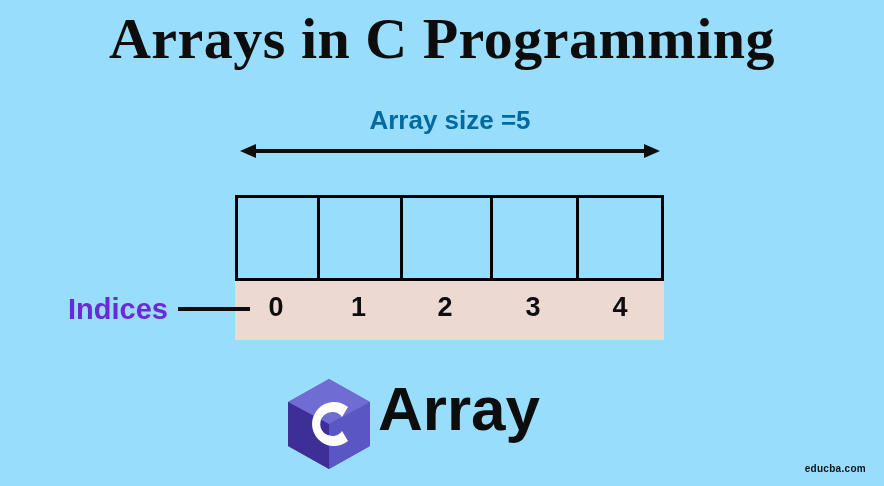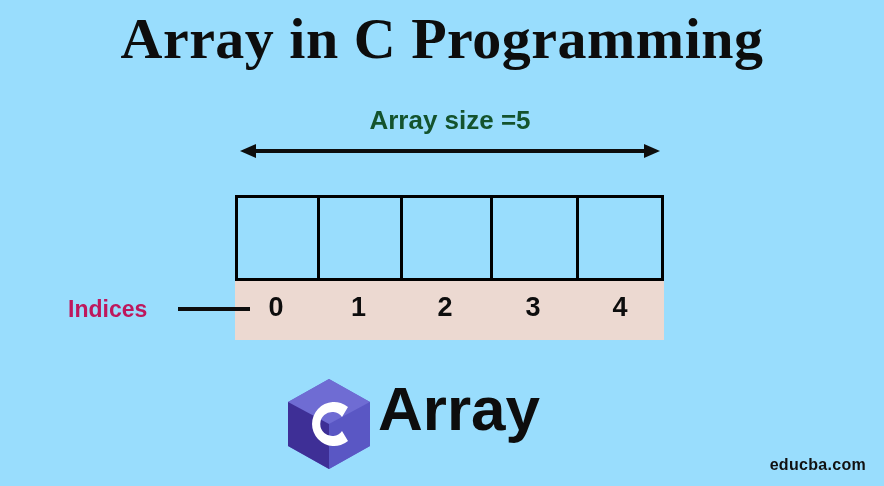--- a/index.html
+++ b/index.html
@@ -40,21 +40,21 @@
   #array-size-label {
     position: absolute;
     left: 242px;
     top: 104px;
     width: 416px;
     text-align: center;
     font-family: "Liberation Sans", sans-serif;
     font-weight: bold;
     font-size: 26px;
     line-height: 32px;
-    color: #14532d;
+    color: #0369a1;
     white-space: nowrap;
   }
 
   
   #size-arrow {
     position: absolute;
     left: 236px;
     top: 138px;
     width: 428px;
     height: 26px;
@@ -106,23 +106,23 @@
     box-sizing: border-box;
   }
 
   
   #indices-caption {
     position: absolute;
     left: 68px;
     top: 294px;
     font-family: "Liberation Sans", sans-serif;
     font-weight: bold;
-    font-size: 23px;
+    font-size: 29px;
     line-height: 30px;
-    color: #be185d;
+    color: #6d28d9;
     white-space: nowrap;
   }
   #indices-leader {
     position: absolute;
     left: 178px;
     top: 307px;
     width: 72px;
     height: 4px;
     background: #0d0d0d;
   }
@@ -150,32 +150,32 @@
     white-space: nowrap;
   }
 
   
   #watermark {
     position: absolute;
     right: 18px;
     bottom: 12px;
     font-family: "Liberation Sans", sans-serif;
     font-weight: bold;
-    font-size: 16px;
+    font-size: 10px;
     letter-spacing: 0.3px;
     color: #111111;
     white-space: nowrap;
   }
 </style>
 </head>
 <body>
 
 <div id="canvas">
 
-  <div id="page-title">Array in C Programming</div>
+  <div id="page-title">Arrays in C Programming</div>
 
   <div id="array-size-label">Array size =5</div>
 
   <svg id="size-arrow" viewBox="0 0 428 26">
     <line x1="16" y1="13" x2="412" y2="13" stroke="#0d0d0d" stroke-width="4"></line>
     <polygon points="4,13 20,6 20,20" fill="#0d0d0d"></polygon>
     <polygon points="424,13 408,6 408,20" fill="#0d0d0d"></polygon>
   </svg>
 
   <div id="array-grid">

